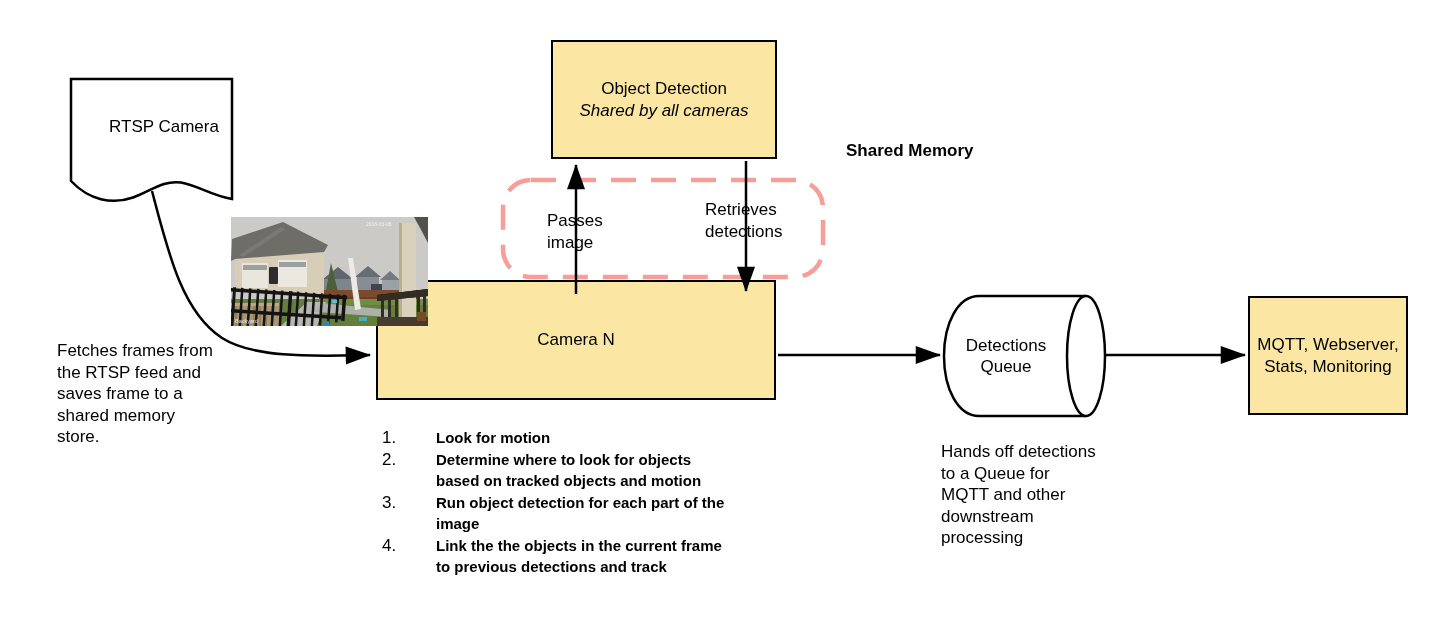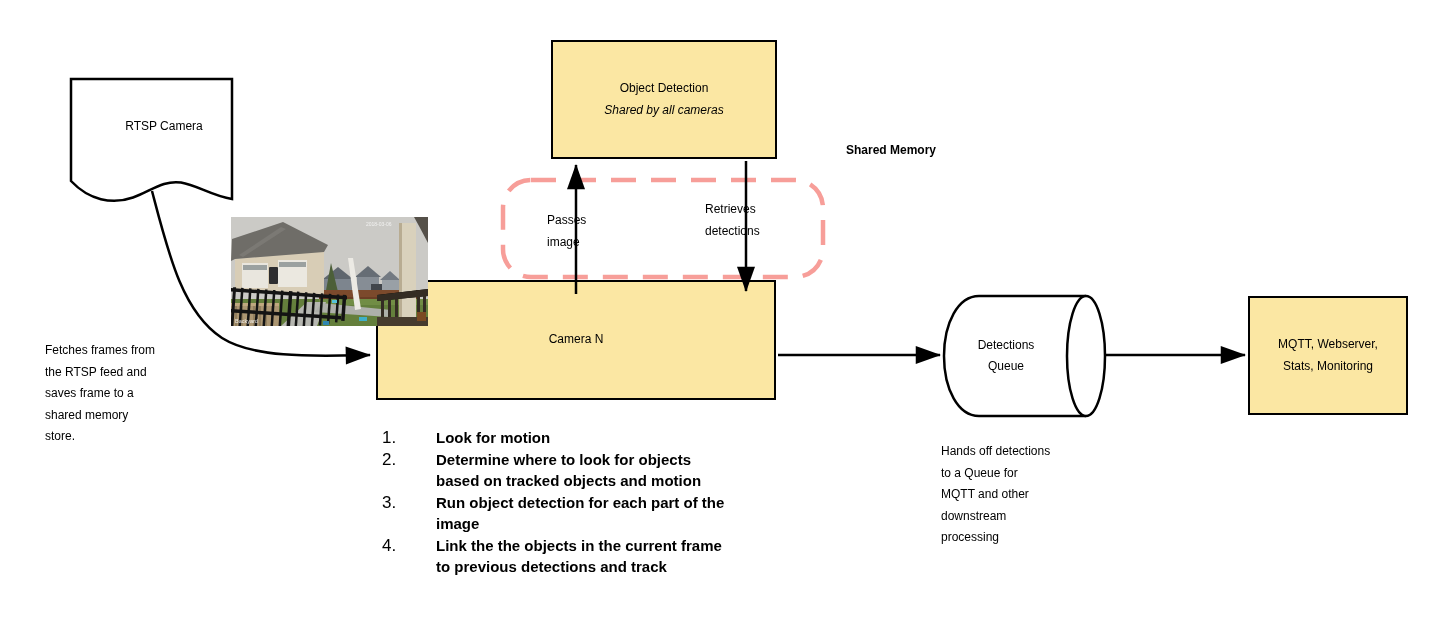--- a/index.html
+++ b/index.html
@@ -7,21 +7,21 @@
     position:relative;width:1448px;height:625px;background:#ffffff;
     font-family:"Liberation Sans",sans-serif;color:#000;overflow:hidden;
   }
   .abs{position:absolute;}
   .layer{position:absolute;left:0;top:0;}
   .node{
     position:absolute;background:#FBE7A3;border:2px solid #000;
     box-sizing:border-box;display:flex;flex-direction:column;
     align-items:center;justify-content:center;text-align:center;
   }
-  .txt{font-size:12px;line-height:21.5px;white-space:pre-line;}
+  .txt{font-size:17px;line-height:21.5px;white-space:pre-line;}
   .italic{font-style:italic;}
   .bold{font-weight:bold;}
   .centered{display:flex;align-items:center;justify-content:center;text-align:center;}
   .steps{position:absolute;left:382px;top:427px;}
   .step-row{display:flex;}
   .step-num{flex:0 0 54px;width:54px;font-size:17px;line-height:21.5px;}
   .step-text{font-size:15px;line-height:21.5px;white-space:pre-line;width:300px;font-weight:bold;}
 </style>
 </head>
 <body>
@@ -169,21 +169,21 @@
     <span class="txt">Detections
 Queue</span>
   </div>
 
   <div class="abs txt" style="left:547px;top:210px">Passes
 image</div>
 
   <div class="abs txt" style="left:705px;top:199px">Retrieves
 detections</div>
 
-  <div class="abs txt" style="left:45px;top:340px;width:190px">Fetches frames from
+  <div class="abs txt" style="left:57px;top:340px;width:190px">Fetches frames from
 the RTSP feed and
 saves frame to a
 shared memory
 store.</div>
 
   <div class="abs" style="left:846px;top:140px;width:210px">
     <div class="txt bold">Shared Memory</div>
   </div>
 
   <div class="abs txt" style="left:941px;top:441px;width:200px">Hands off detections

